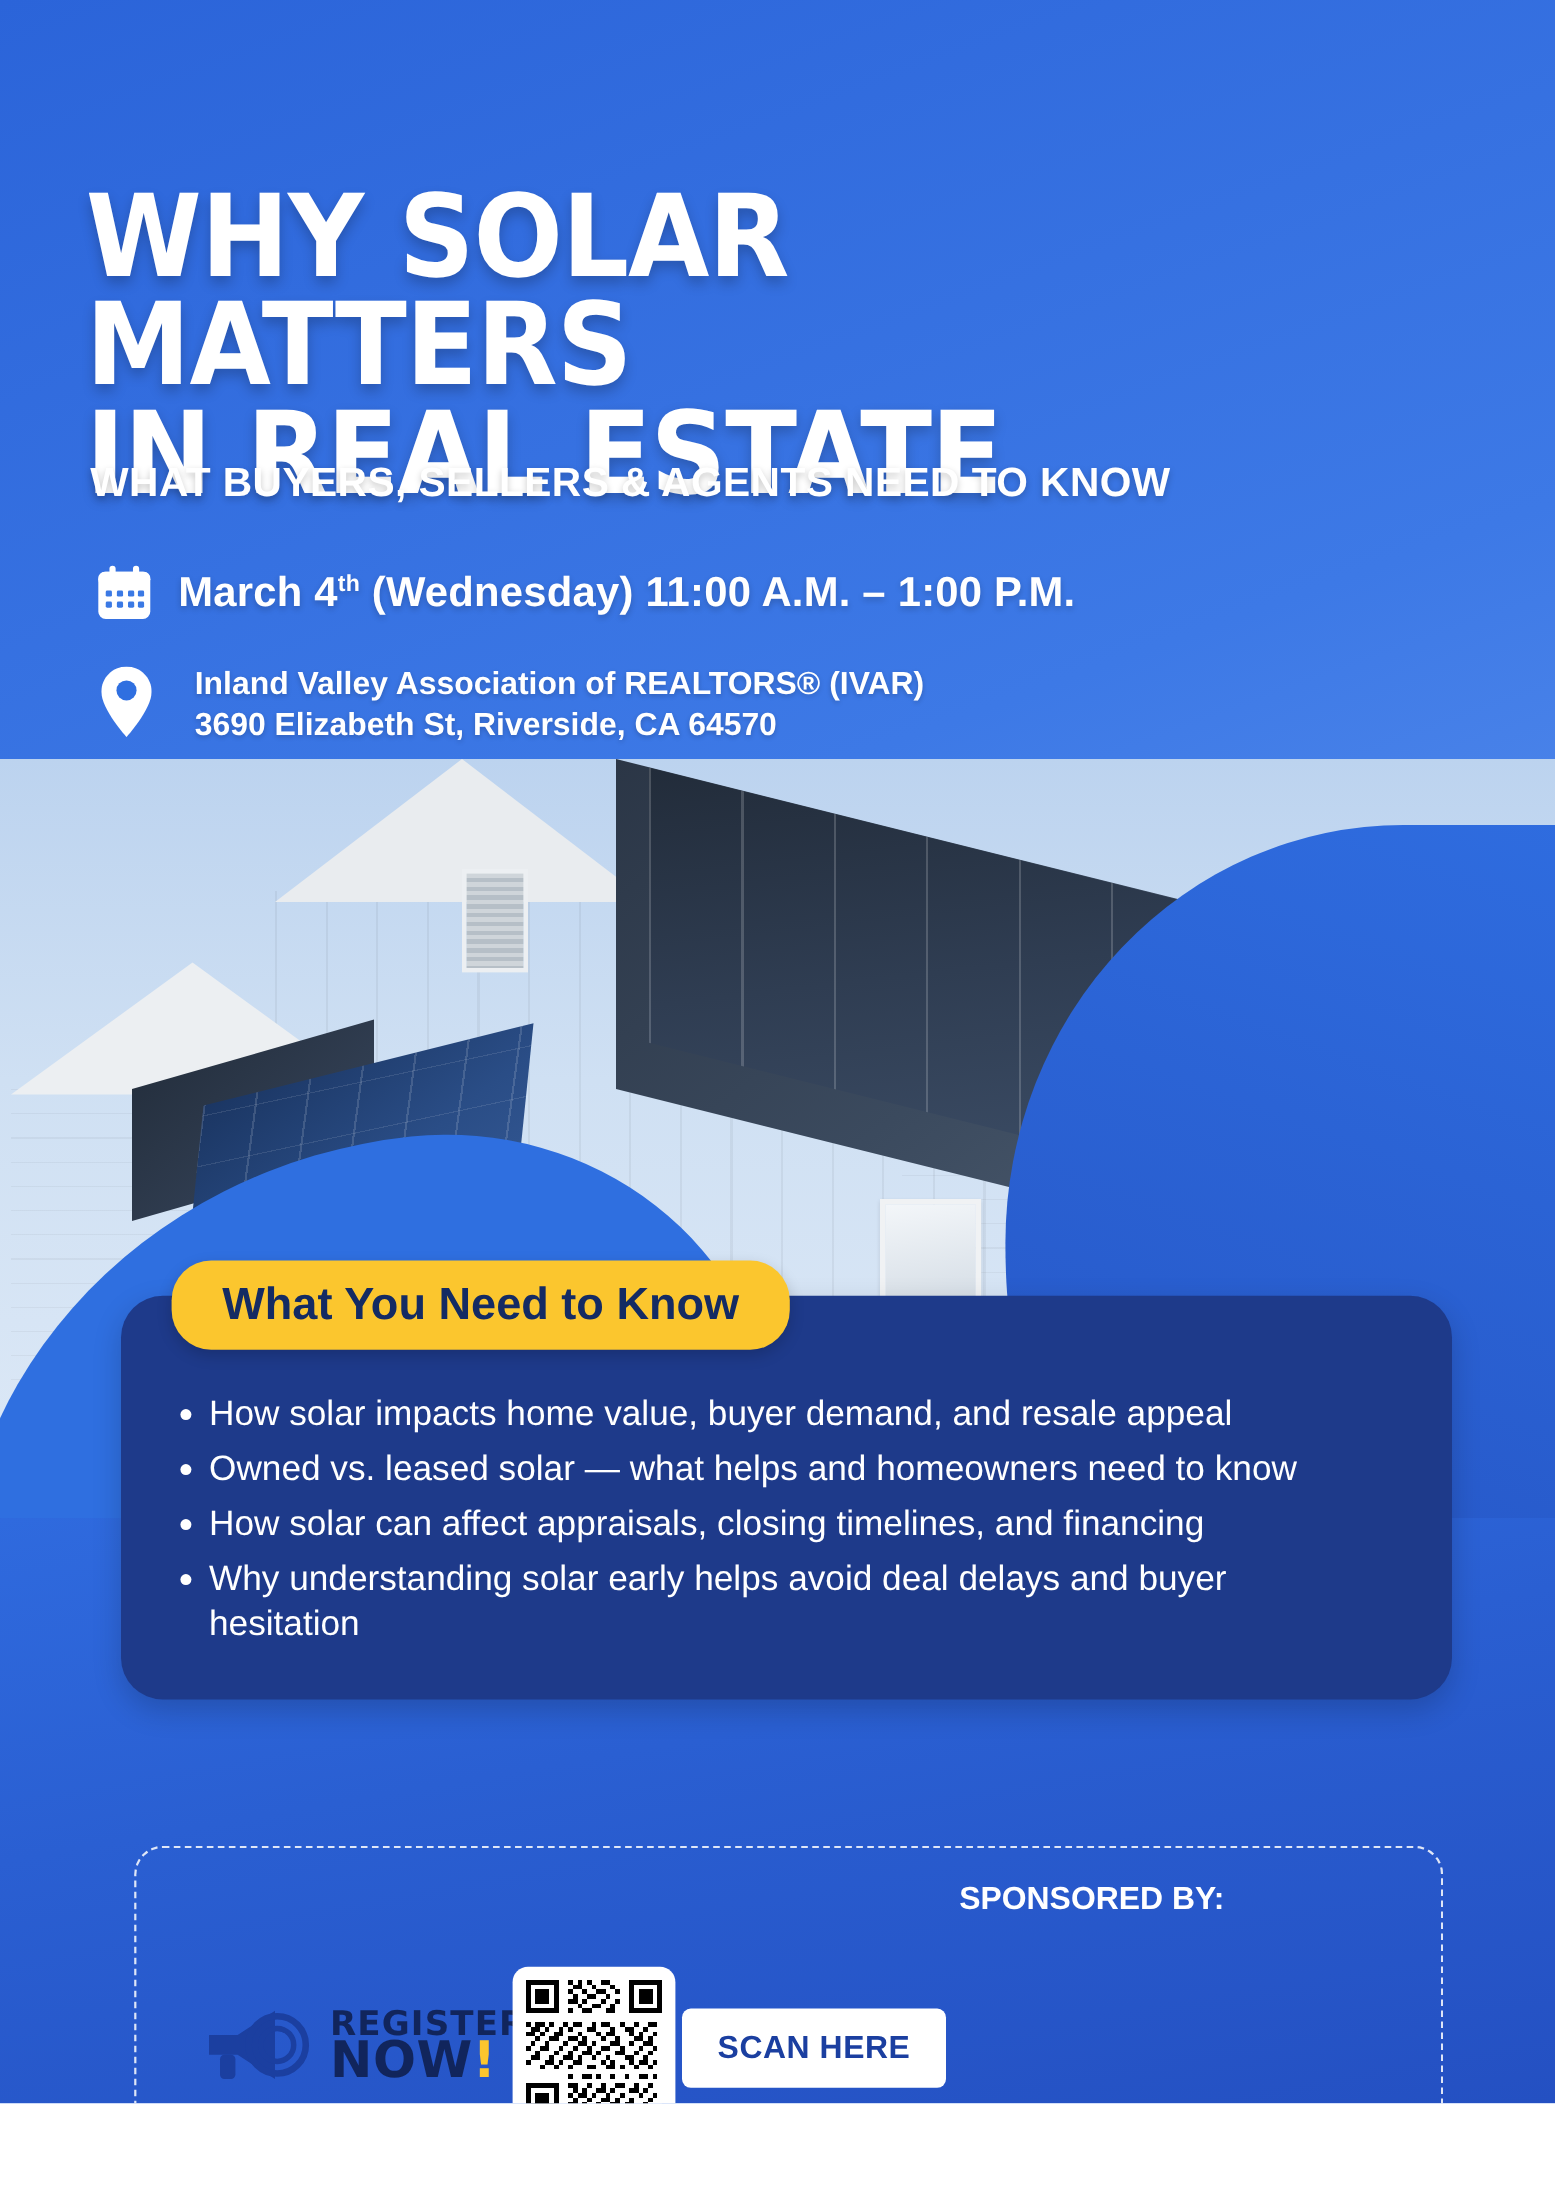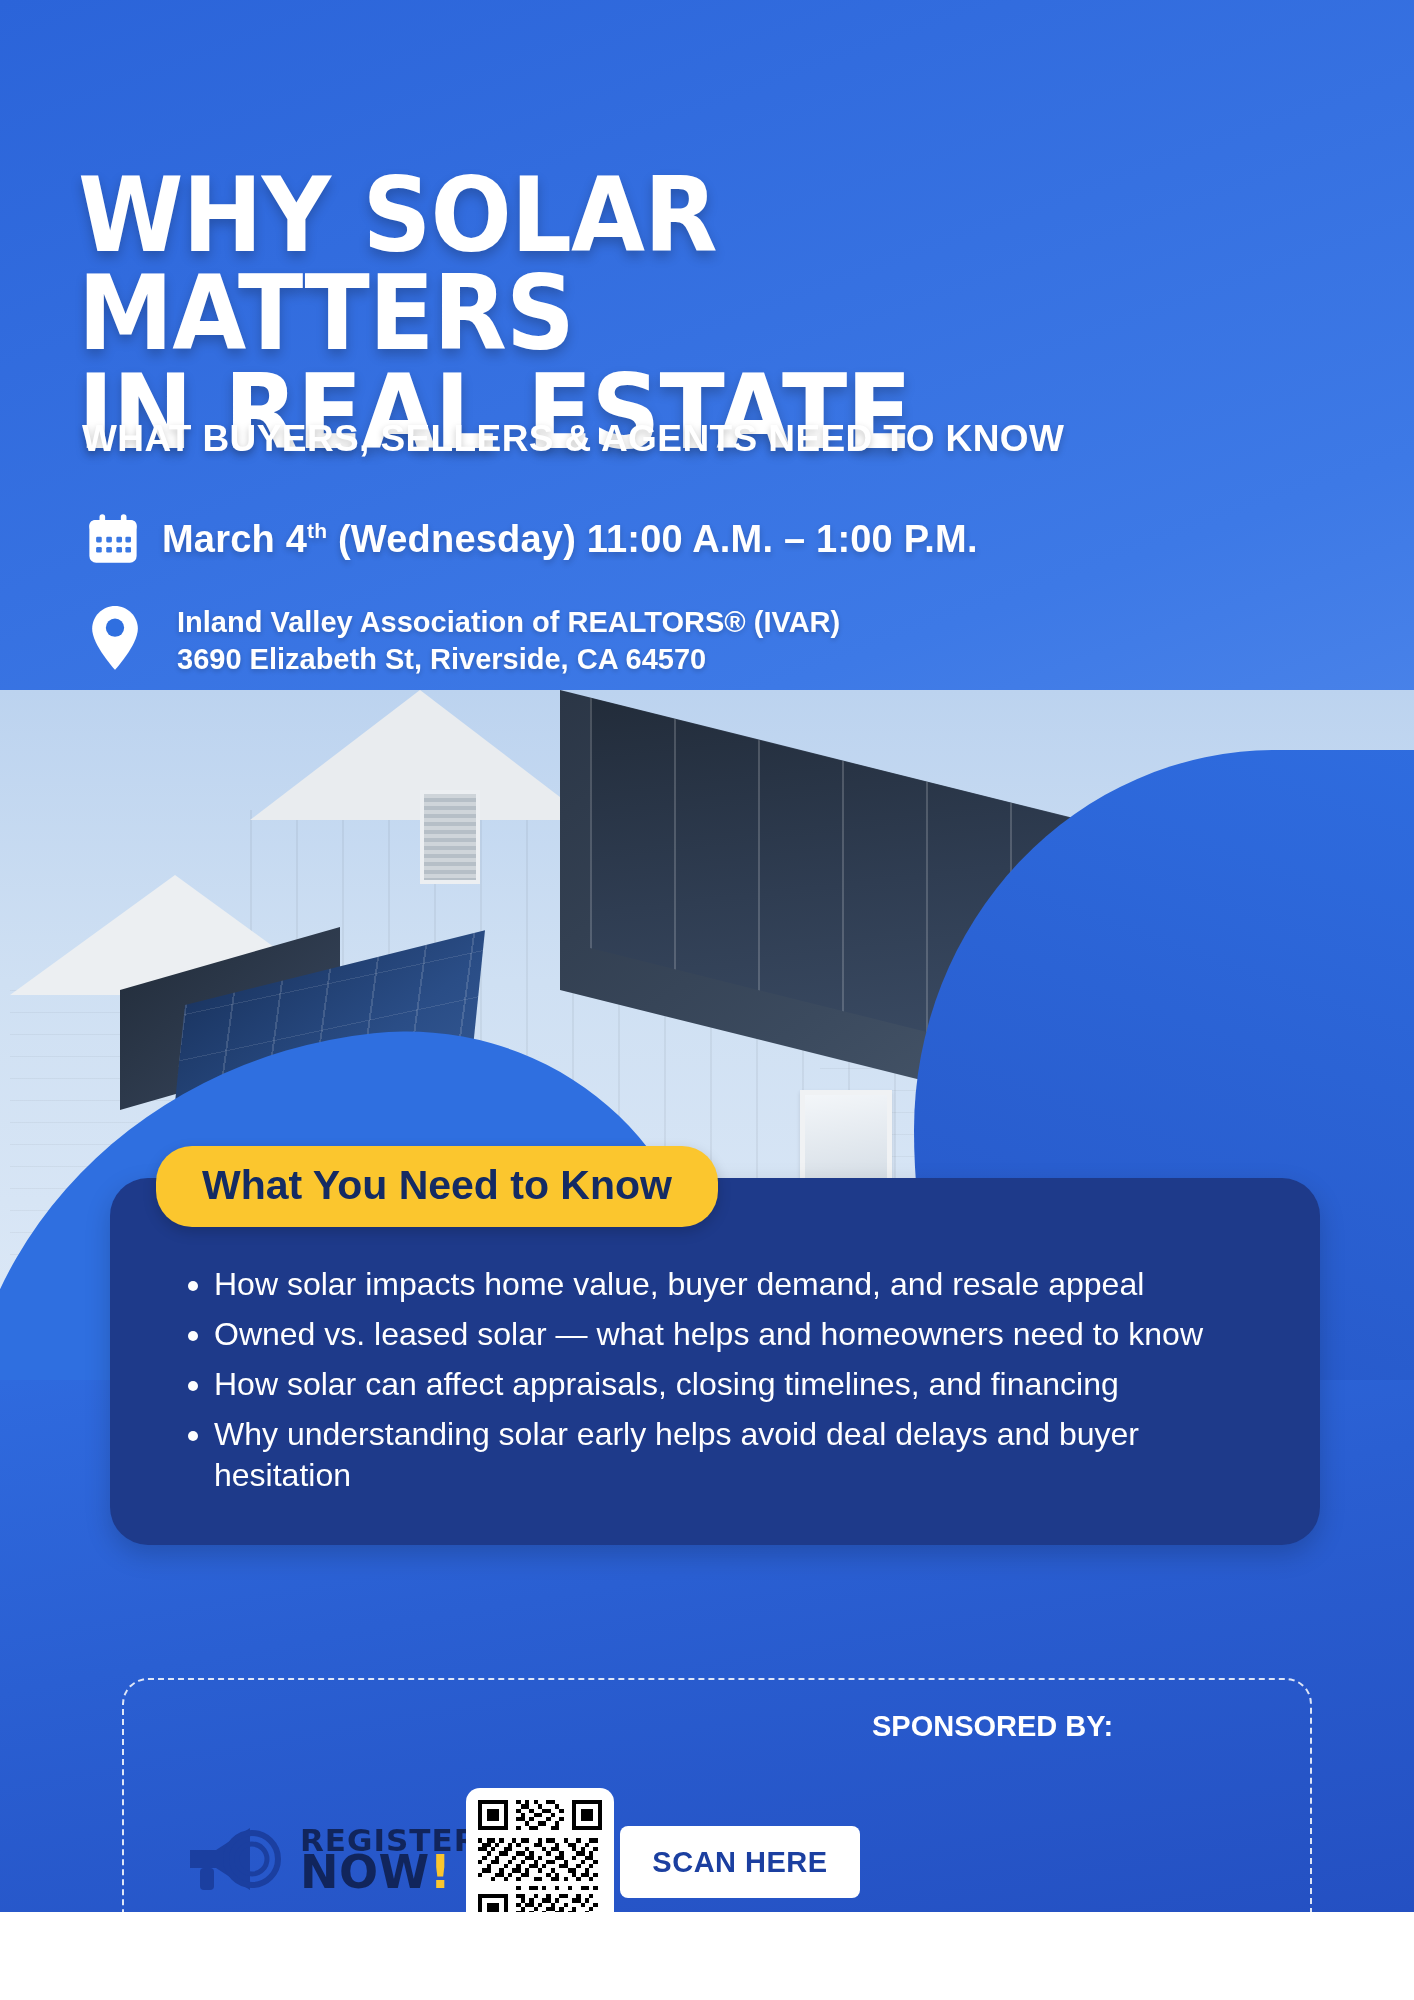--- a/index.html
+++ b/index.html
@@ -284,21 +284,21 @@
   }
 
   
   .know-panel {
     position: absolute;
     left: 110px;
     top: 1178px;
     width: 1210px;
     background: #1e3a8a;
     border-radius: 38px;
-    padding: 86px 60px 40px 60px;
+    padding: 86px 60px 40px 36px;
     box-sizing: border-box;
     box-shadow: 0 10px 26px rgba(0,0,0,0.18);
   }
   .know-badge {
     position: absolute;
     left: 156px;
     top: 1146px;
     background: #fbc62e;
     color: #142b63;
     font-size: 41px;

